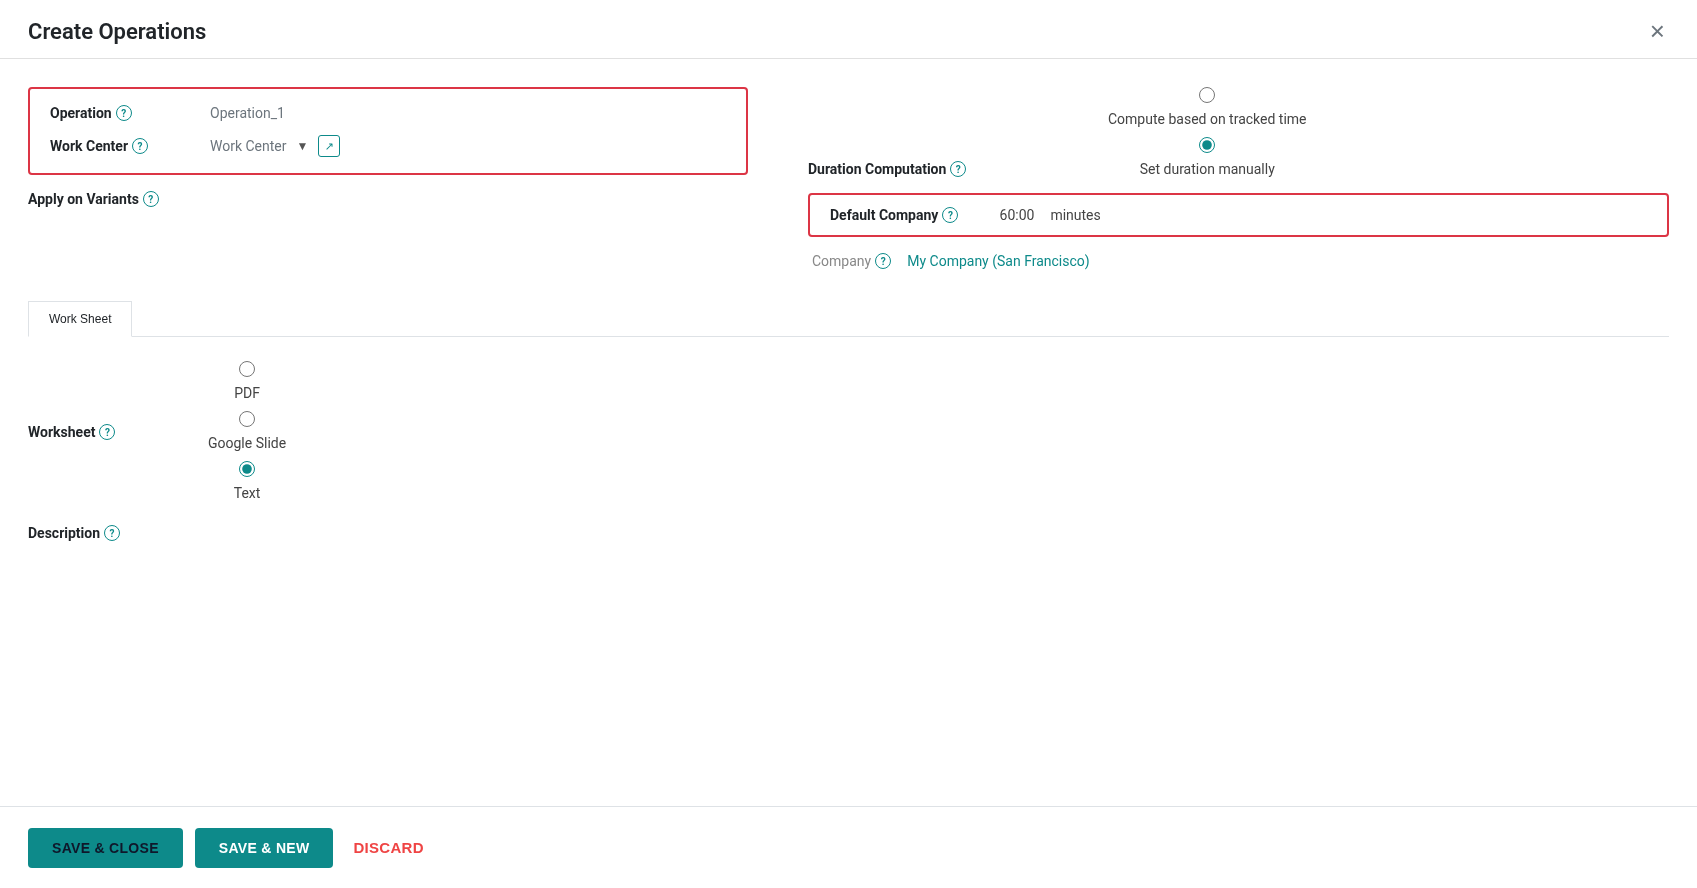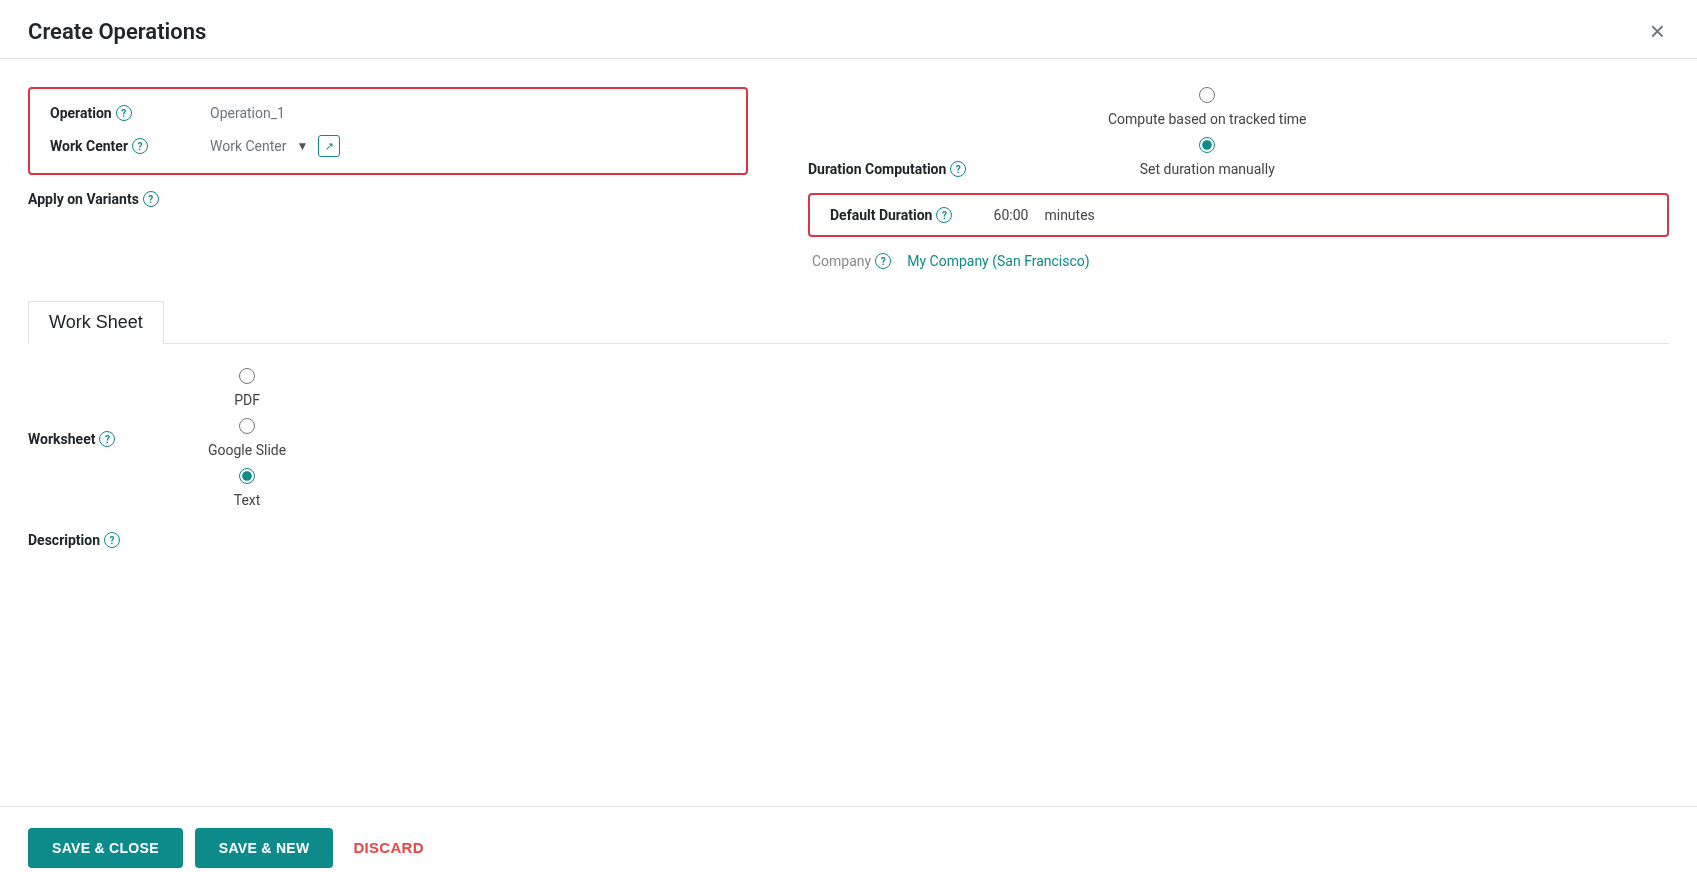--- a/index.html
+++ b/index.html
@@ -226,21 +226,21 @@
     
     .tabs-section {
       margin-top: 8px;
     }
     .tab-bar {
       display: flex;
       border-bottom: 1px solid #dee2e6;
     }
     .tab {
       padding: 10px 20px;
-      font-size: 18px;
+      font-size: 12px;
       color: #444;
       cursor: pointer;
       border: 1px solid transparent;
       border-bottom: none;
       margin-bottom: -1px;
       background: none;
     }
     .tab.active {
       border-color: #dee2e6;
       border-bottom: 1px solid #fff;
@@ -287,21 +287,21 @@
     .dialog-footer {
       border-top: 1px solid #dee2e6;
       padding: 20px 28px;
       display: flex;
       align-items: center;
       gap: 12px;
       margin-top: auto;
     }
     .btn-save-close {
       background: #0d8a8a;
-      color: #ffffff;
+      color: #0f172a;
       border: none;
       padding: 12px 24px;
       font-size: 14px;
       font-weight: 600;
       border-radius: 4px;
       cursor: pointer;
       letter-spacing: 0.3px;
     }
     .btn-save-new {
       background: #0d8a8a;
@@ -387,21 +387,21 @@
             </label>
             <label class="radio-option">
               <input type="radio" class="radio-input" name="duration_computation" checked="" style="">
               <span>Set duration manually</span>
             </label>
           </div>
         </div>
 
         <div class="default-duration-bordered">
           <div class="duration-label">
-            <span>Default Duration</span>
+            <span>Default Company</span>
             <span class="help-icon">?</span>
           </div>
           <span class="duration-value">60:00</span>
           <span class="duration-unit">minutes</span>
         </div>
 
         <div class="company-row">
           <span class="company-label">
             <span>Company</span>
             <span class="help-icon">?</span>

